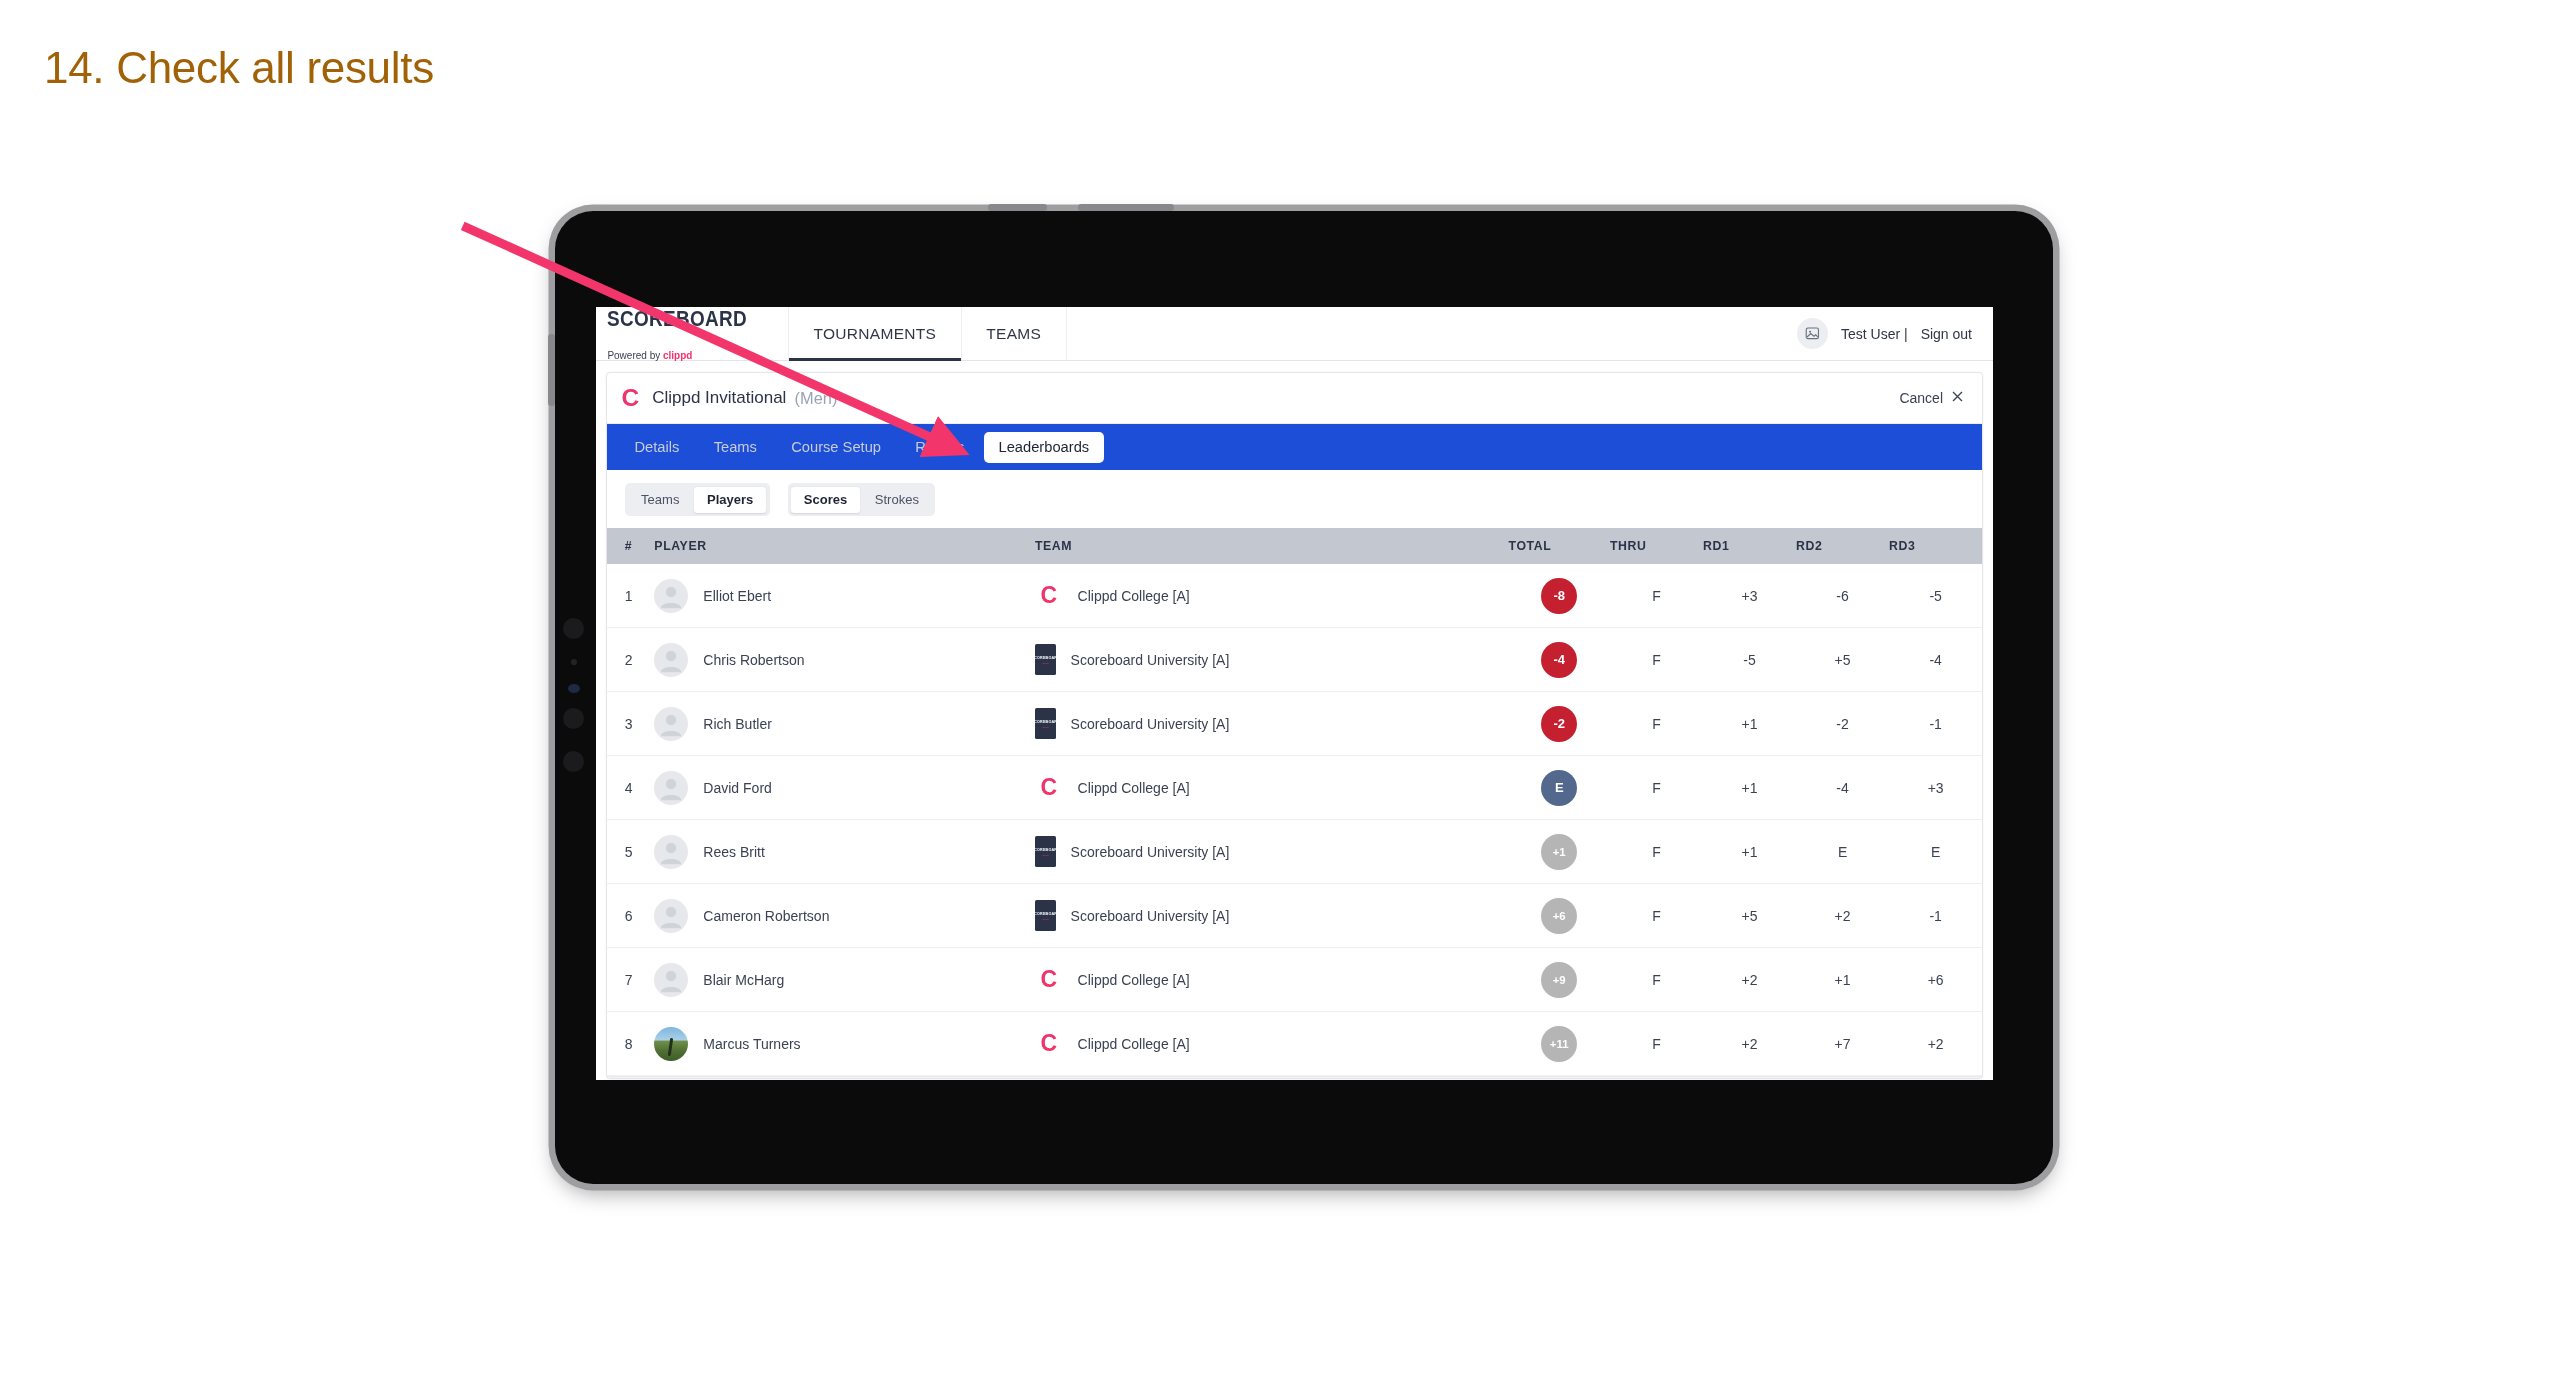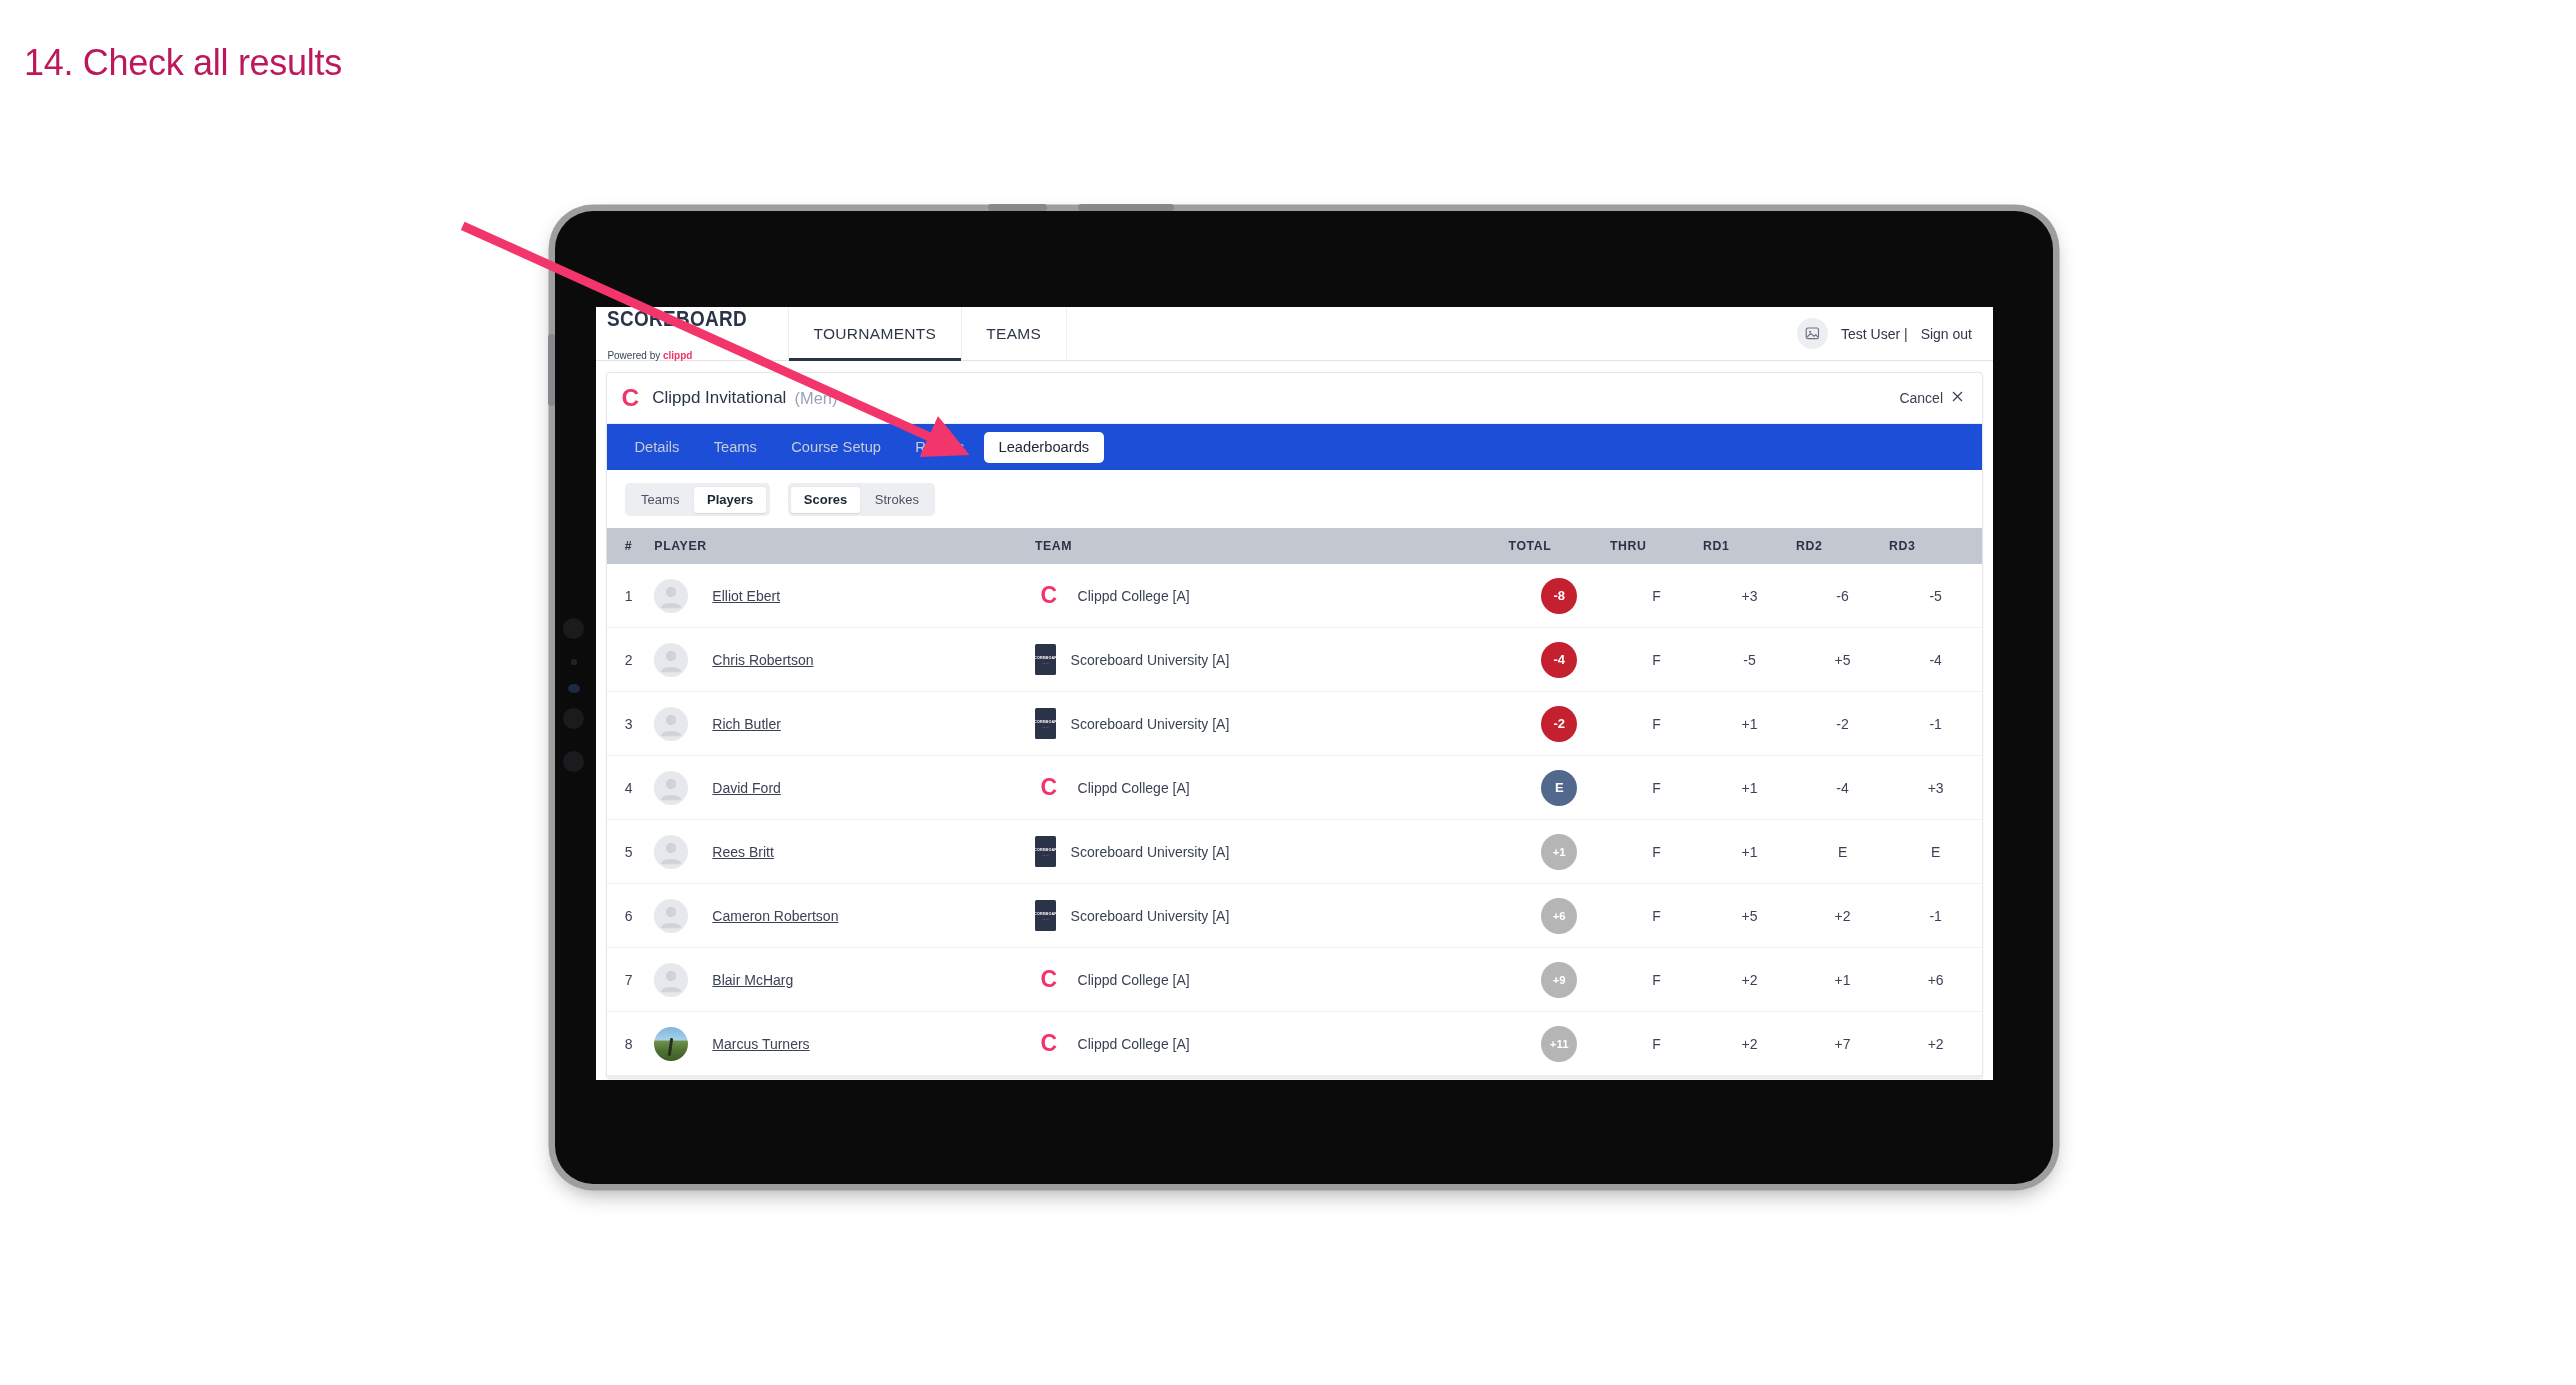--- a/index.html
+++ b/index.html
@@ -6,25 +6,25 @@
   html, body {
     width: 2576px; height: 1386px;
     background: #ffffff;
     font-family: "Liberation Sans", sans-serif;
     overflow: hidden;
   }
 
   
   #instruction {
     position: absolute;
-    left: 24px; top: 39px;
+    left: 44px; top: 39px;
     width: 621px;
-    font-size: 36px;
+    font-size: 44px;
     line-height: 1.32;
-    color: #be185d;
+    color: #a16207;
     letter-spacing: -0.3px;
   }
   #instruction .bold { font-weight: 700; }
 
   
   #arrow-annotation {
     position: absolute;
     left: 0; top: 0;
     width: 2576px; height: 1386px;
     pointer-events: none;
@@ -205,21 +205,21 @@
     border-bottom: 0.8px solid #eef0f3;
     vertical-align: middle;
   }
   .c-rank   { width: 46px;  padding-left: 18px; text-align: left; }
   .c-player { width: 368px; }
   .c-team   { width: 458px; }
   .c-total  { width: 98px; text-align: center; }
   .c-thru   { width: 90px; text-align: center; }
   .c-rd     { width: 90px; text-align: center; }
 
-  .player-cell { display: flex; align-items: center; gap: 24px; text-decoration: underline; }
+  .player-cell { display: flex; align-items: center; gap: 15px; }
   .avatar {
     width: 34px; height: 34px; border-radius: 50%;
     background: #e6e8ec;
     display: flex; align-items: center; justify-content: center;
     overflow: hidden;
     flex: 0 0 auto;
   }
   .avatar svg { display:block; }
   .avatar.photo {
     background: linear-gradient(to bottom, #7fb6de 0%, #a9cfe8 38%, #6f8f4a 42%, #4f7033 70%, #3f5c28 100%);

